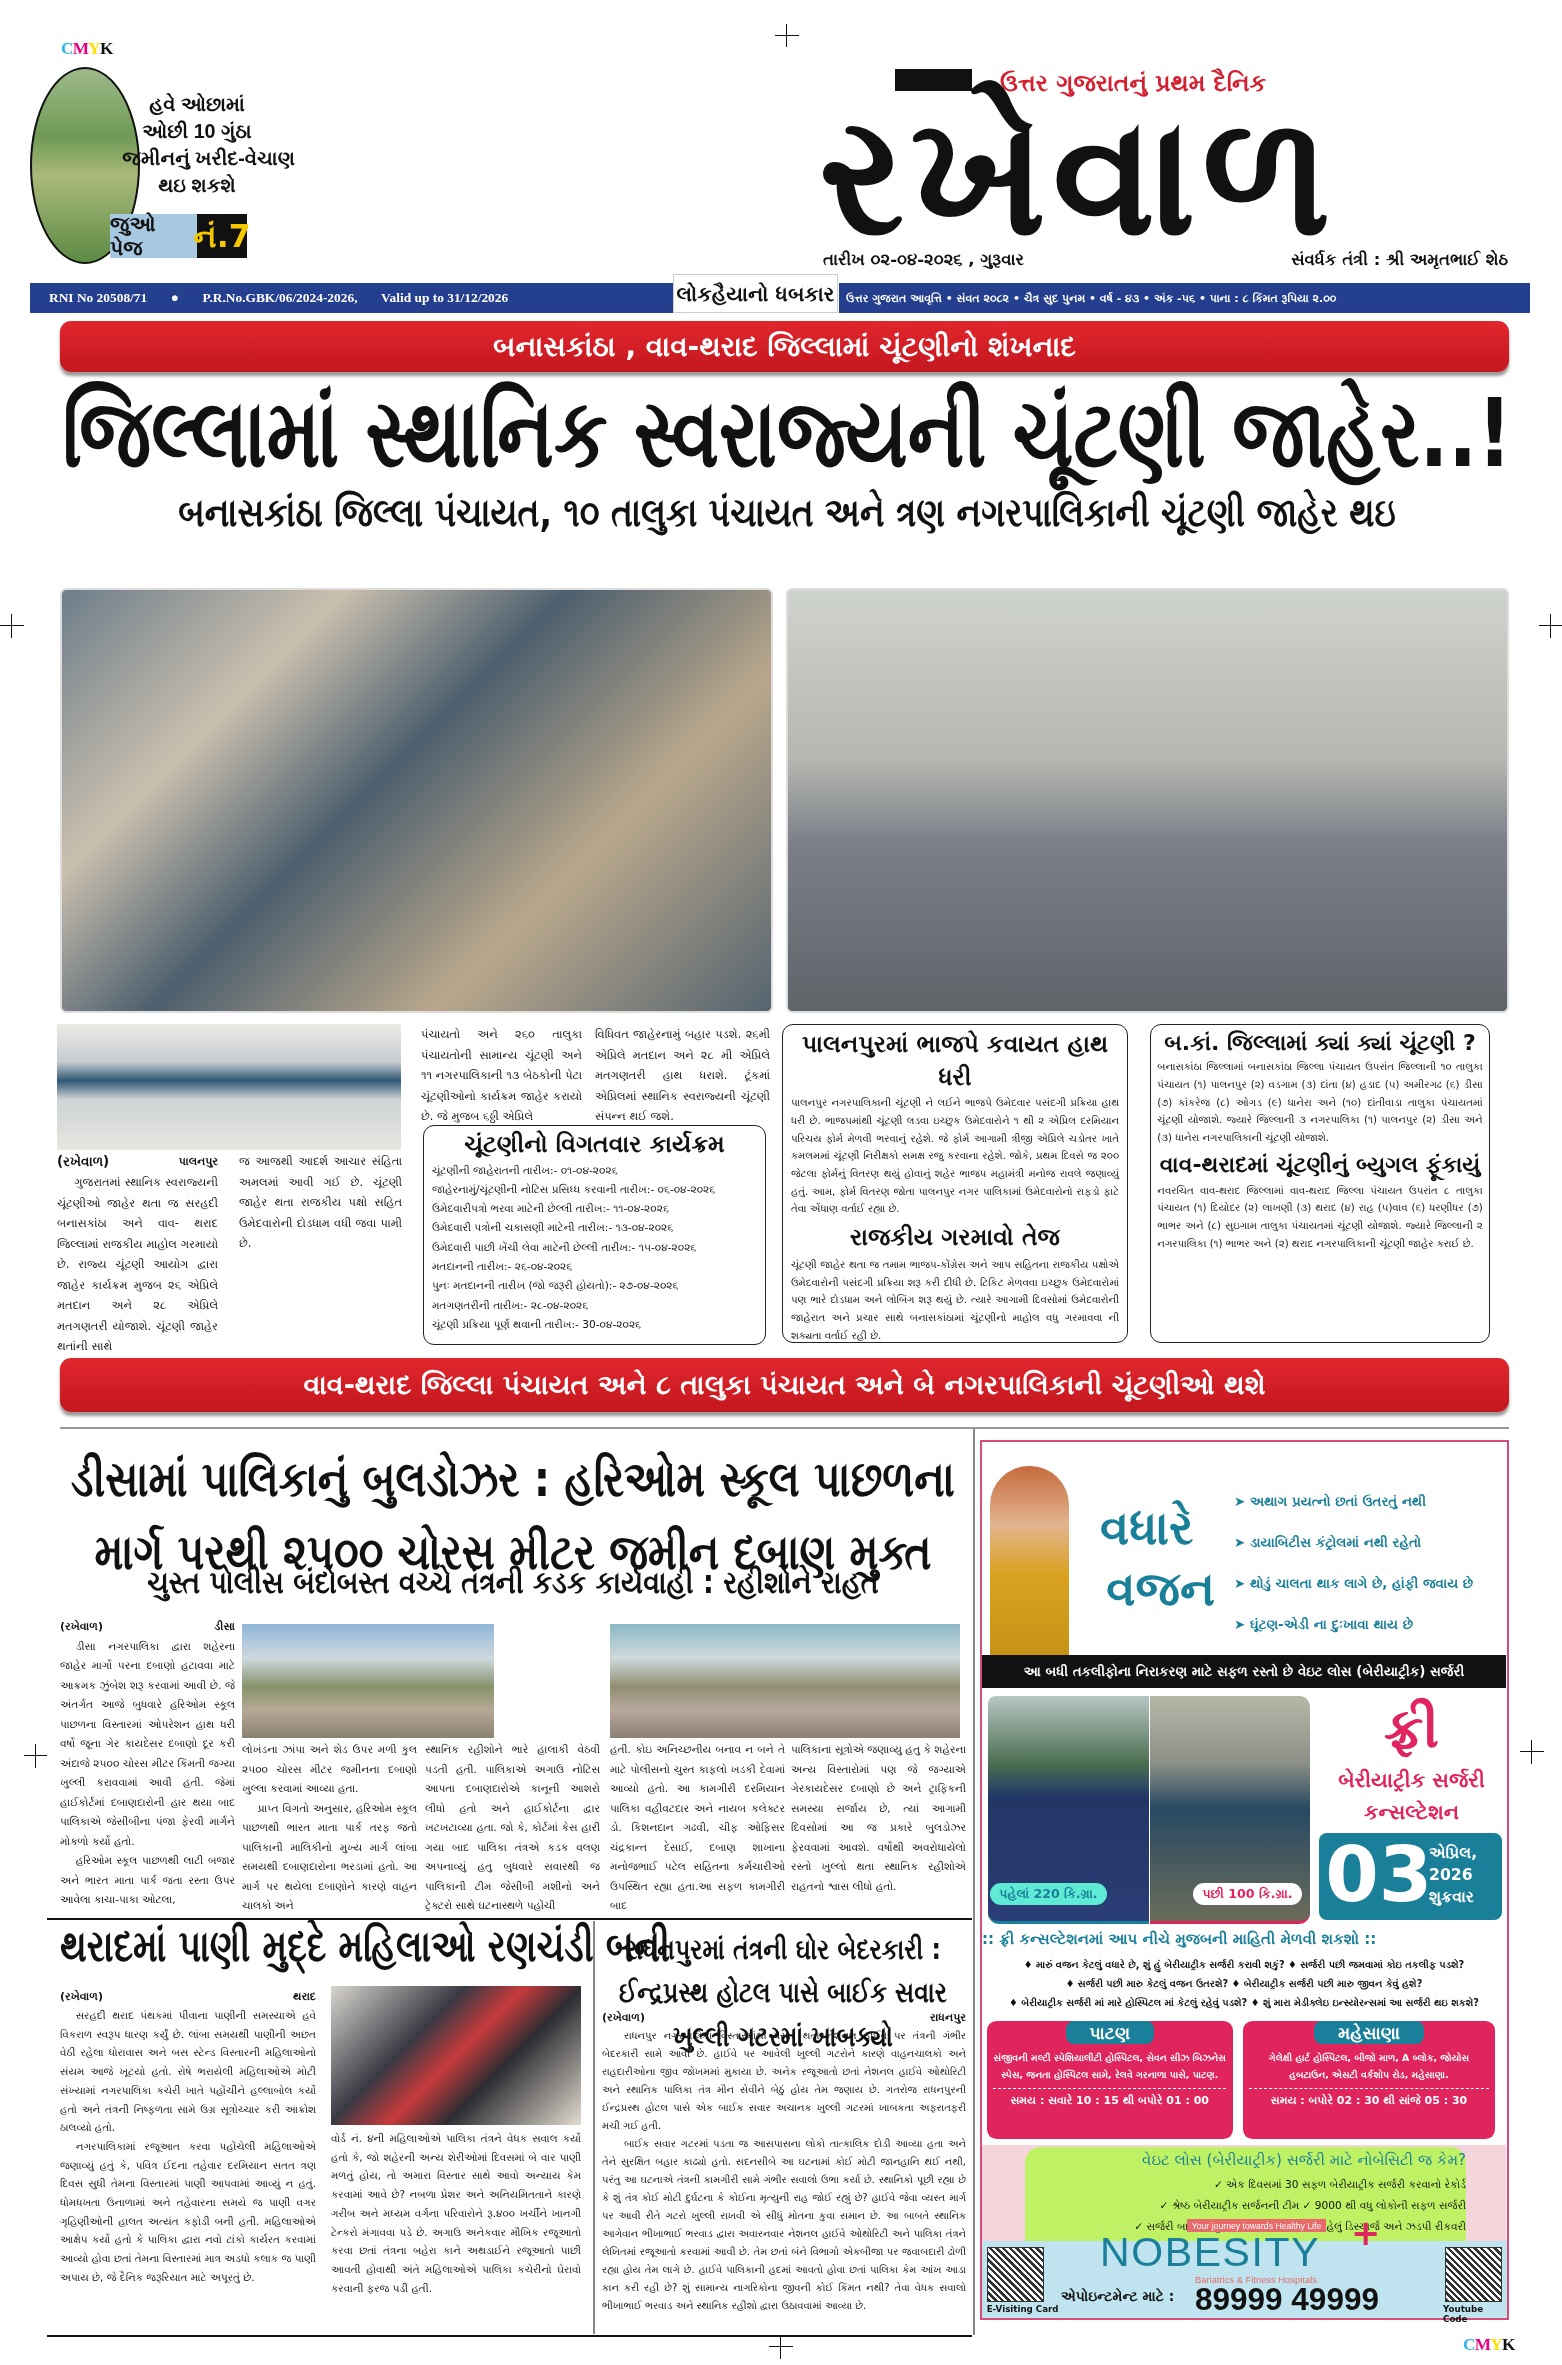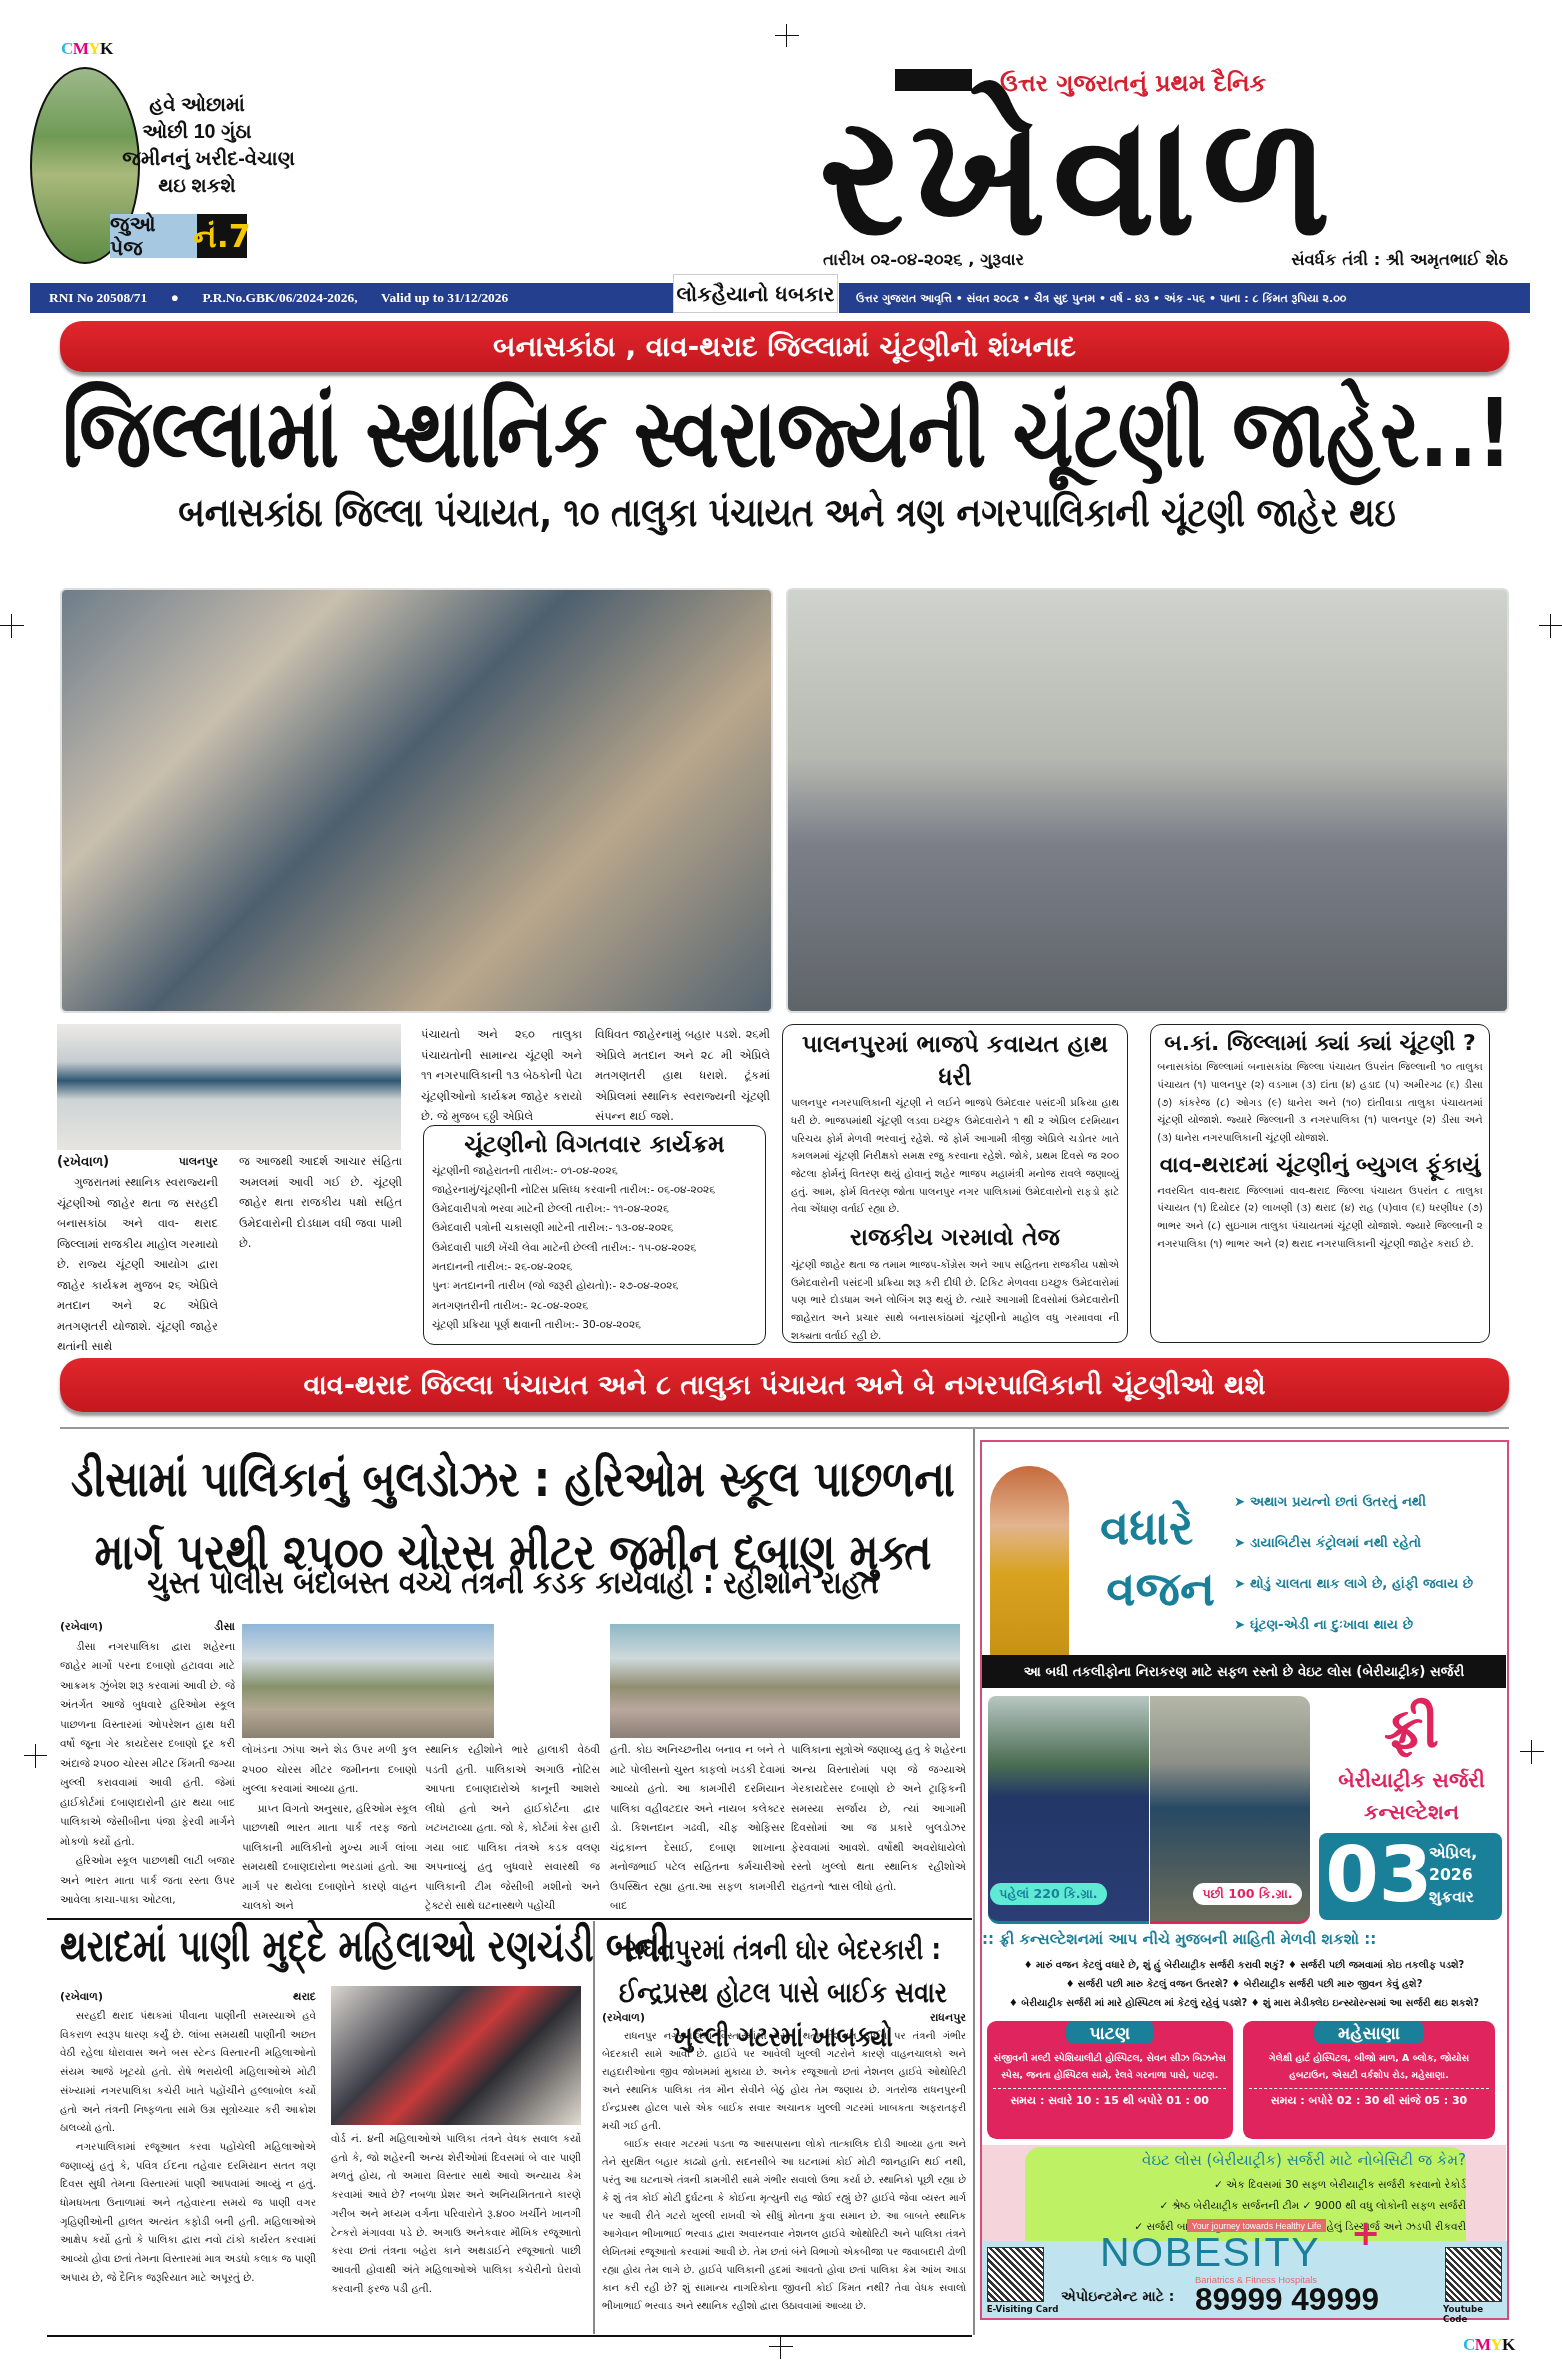--- a/index.html
+++ b/index.html
@@ -12,21 +12,21 @@
 .cross:after{content:"";position:absolute;top:11px;left:0;height:0.8px;width:23.6px;background:#111}
 .teaser-circle{border-radius:50%;border:2.4px solid #111;overflow:hidden;background:linear-gradient(180deg,#9db98a 0%,#6f9a55 35%,#a9b97a 55%,#5d8b45 100%)}
 .teaser-text{font-family:"Liberation Sans",sans-serif;font-weight:bold;font-size:19.7px;text-align:center;line-height:27px}
 .pg-left{background:#a6c8e1;font-size:20.5px;font-weight:bold;display:flex;align-items:center;justify-content:flex-end;padding-right:9.4px}
 .pg-right{background:#111;color:#f5c800;font-size:31.5px;font-weight:bold;display:flex;align-items:center;justify-content:center}
 .masthead-logo{font-family:"DejaVu Sans",sans-serif;font-weight:900;font-size:165px;letter-spacing:6.3px;line-height:1}
 .tagline{color:#d42030;font-weight:bold;font-size:23.6px}
 .meta{font-size:16.5px;font-weight:bold}
 .blue-bar{background:#253f8f;color:#fff;font-family:"Liberation Serif",serif;font-weight:bold;font-size:13.4px;display:flex;align-items:center}
 .lok{background:#fff;border:1.6px solid #ccc;font-weight:bold;font-size:20.5px;display:flex;align-items:center;justify-content:center}
-.red-bar{background:linear-gradient(#e1262d,#c4171e);color:#fff;border-radius:22px;box-shadow:0 3.9px 3.1px #999;display:flex;align-items:center;justify-content:center;font-weight:bold}
+.red-bar{background:linear-gradient(#e1262d,#c4171e);color:#fff;border-radius:11px;box-shadow:0 3.9px 3.1px #999;display:flex;align-items:center;justify-content:center;font-weight:bold}
 .headline{font-weight:bold;text-align:center;line-height:1}
 .photo{border:2.4px solid #ddd;border-radius:6.3px;overflow:hidden}
 .ph1{background:linear-gradient(135deg,#6e7d8a 0%,#c9bfae 25%,#4d5f6e 45%,#b9a78c 70%,#556470 100%)}
 .ph2{background:linear-gradient(180deg,#cfd3cd 0%,#b5b8b0 40%,#7c7f88 60%,#5f6469 100%)}
 .ph-evm{background:linear-gradient(180deg,#eceae6 0%,#c6ccd0 30%,#2f5773 45%,#cfd4d6 60%,#e7e5e0 100%)}
 .ph-road{background:linear-gradient(180deg,#8fb6d8 0%,#cfd9e0 30%,#87926b 55%,#b5a995 75%,#8a8170 100%)}
 .ph-women{background:linear-gradient(135deg,#d9d6cf 0%,#3a3a44 35%,#c63a3a 50%,#2d2d33 65%,#e2dcd0 100%)}
 .body-text{font-size:13px;line-height:21px;text-align:justify}
 .box{border:1.6px solid #222;border-radius:11px;padding:6.3px 11px}
 .box h3{font-size:25px;text-align:center;font-weight:bold;line-height:35px}
@@ -71,21 +71,21 @@
 <div class="abs meta" style="left:823px;top:250px">તારીખ ૦૨-૦૪-૨૦૨૬ , ગુરૂવાર</div>
 <div class="abs meta" style="left:1036px;top:250px;width:472px;text-align:right">સંવર્ધક તંત્રી : શ્રી અમૃતભાઈ શેઠ</div>
 
 <div class="abs blue-bar" style="left:30px;top:283px;width:646px;height:30px;padding-left:19px;gap:23.6px">
   <span>RNI No 20508/71</span>
     <span>●</span>
     <span>P.R.No.GBK/06/2024-2026,</span>
     <span>Valid up to 31/12/2026</span>
 </div>
 <div class="abs lok" style="left:673px;top:274px;width:165px;height:39px">લોકહૈયાનો ધબકાર</div>
-<div class="abs blue-bar" style="left:839px;top:283px;width:691px;height:30px;padding-left:17px;font-family:'DejaVu Sans',sans-serif;font-size:11px">ઉત્તર ગુજરાત આવૃત્તિ • સંવત ૨૦૮૨ • ચૈત્ર સુદ પુનમ • વર્ષ - ૪૩ • અંક -૫૬ • પાના : ૮ કિંમત રૂપિયા ૨.૦૦</div>
+<div class="abs blue-bar" style="left:839px;top:283px;width:691px;height:30px;padding-left:7px;font-family:'DejaVu Sans',sans-serif;font-size:11px">ઉત્તર ગુજરાત આવૃત્તિ • સંવત ૨૦૮૨ • ચૈત્ર સુદ પુનમ • વર્ષ - ૪૩ • અંક -૫૬ • પાના : ૮ કિંમત રૂપિયા ૨.૦૦</div>
 
 <div class="abs red-bar" style="left:60px;top:321px;width:1449px;height:51px;font-size:28px">બનાસકાંઠા , વાવ-થરાદ જિલ્લામાં ચૂંટણીનો શંખનાદ</div>
 <div class="abs headline" style="left:47px;top:386px;width:1480px;font-size:76px;transform:scaleY(1.25);transform-origin:top">જિલ્લામાં સ્થાનિક સ્વરાજ્યની ચૂંટણી જાહેર..!</div>
 <div class="abs headline" style="left:47px;top:492px;width:1480px;font-size:33px;transform:scaleY(1.2);transform-origin:top">બનાસકાંઠા જિલ્લા પંચાયત, ૧૦ તાલુકા પંચાયત અને ત્રણ નગરપાલિકાની ચૂંટણી જાહેર થઇ</div>
 
 <div class="abs photo ph1" style="left:60px;top:588px;width:713px;height:425px"></div>
 <div class="abs photo ph2" style="left:786px;top:588px;width:723px;height:425px"></div>
 
 <div class="abs photo ph-evm" style="left:57px;top:1024px;width:344px;height:126px;border-radius:0;border:none"></div>
 <div class="abs" style="left:57px;top:1151px;width:161px">

